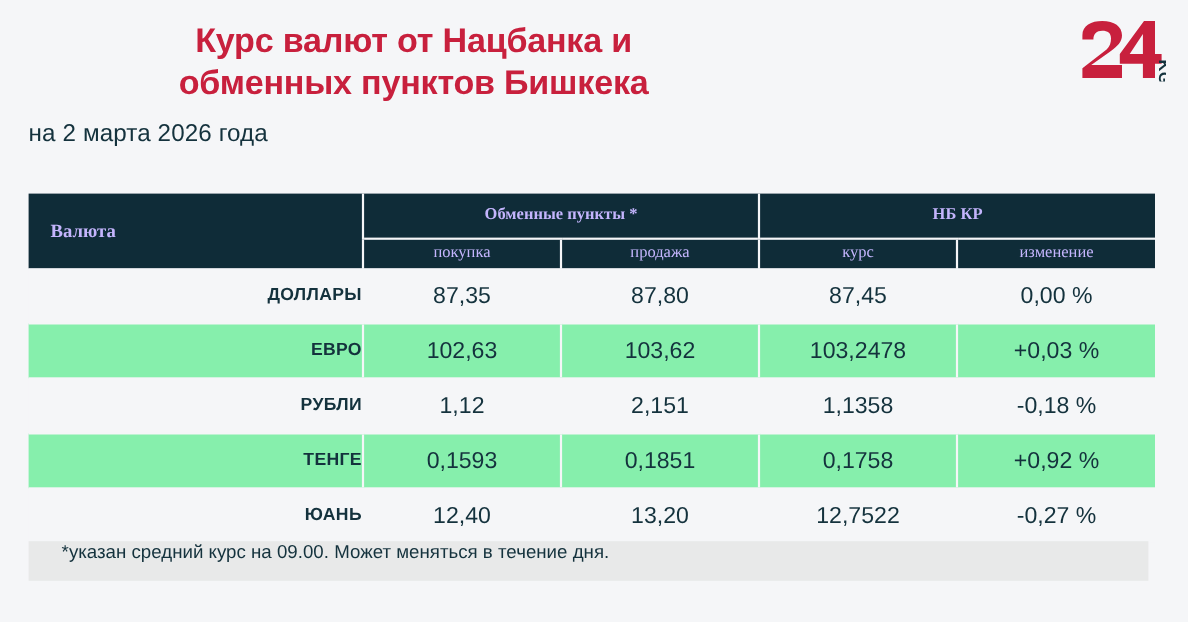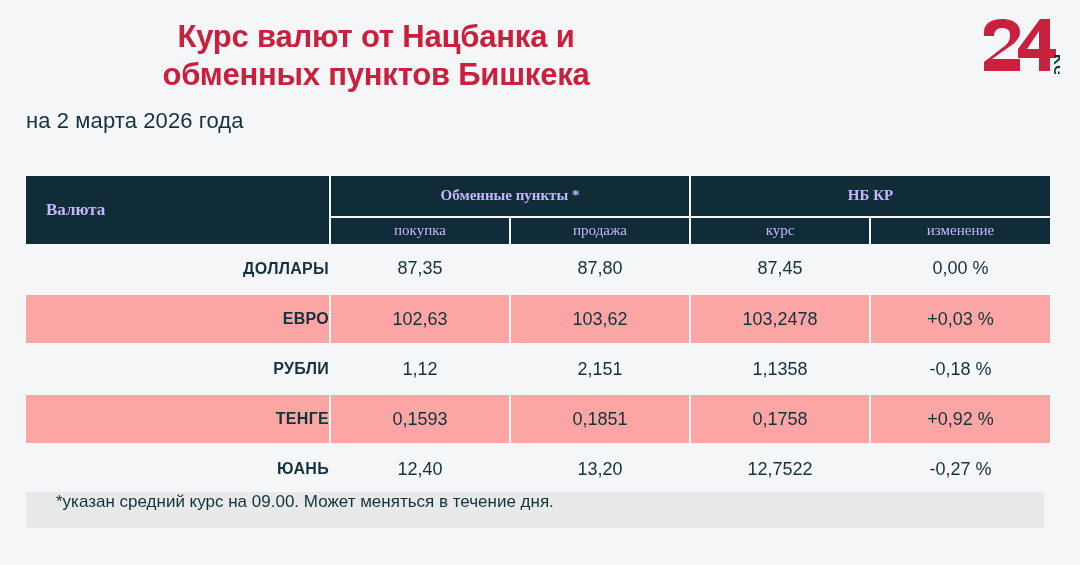--- a/index.html
+++ b/index.html
@@ -70,37 +70,37 @@
   th.cur-head {
     text-align:left;
     padding-left:20px;
     font-size:17px;
     font-weight:bold;
     height:68px;
   }
 
   tbody td {
     height:50px;
-    font-size:18px;
+    font-size:21px;
     color:#14323d;
     text-align:center;
     vertical-align:middle;
     border-left:2px solid #f5f6f8;
     border-bottom:2px solid #f5f6f8;
     background:#f5f6f8;
   }
   tbody td.name {
     text-align:right;
     padding-left:18px;
     font-size:16px;
     font-weight:bold;
     letter-spacing:0.3px;
     border-left:0;
   }
-  tbody tr.alt td { background:#fca5a5; }
+  tbody tr.alt td { background:#86efac; }
 
   
   .footnote {
     position:absolute; left:26px; top:492px;
     width:1018px; height:36px;
     background:#e8e9e9;
     display:flex; align-items:flex-start;
     padding-left:30px;
     color:#14323d;
     font-size:17px;

